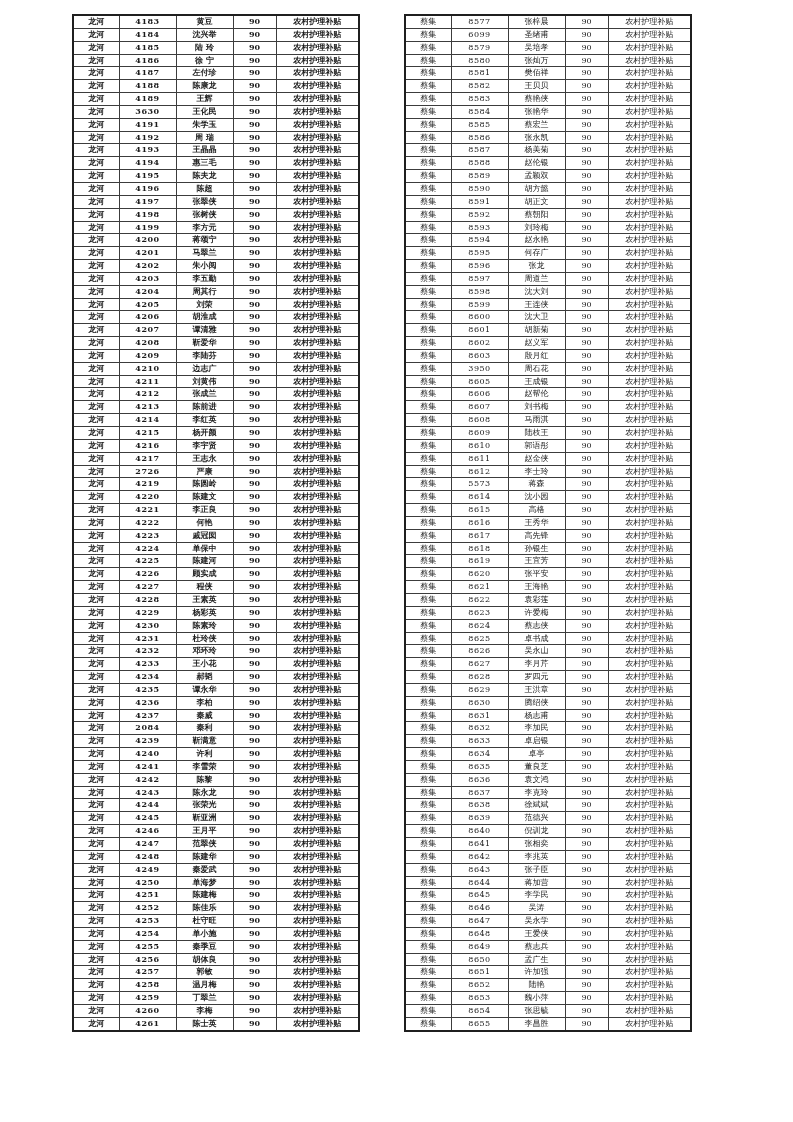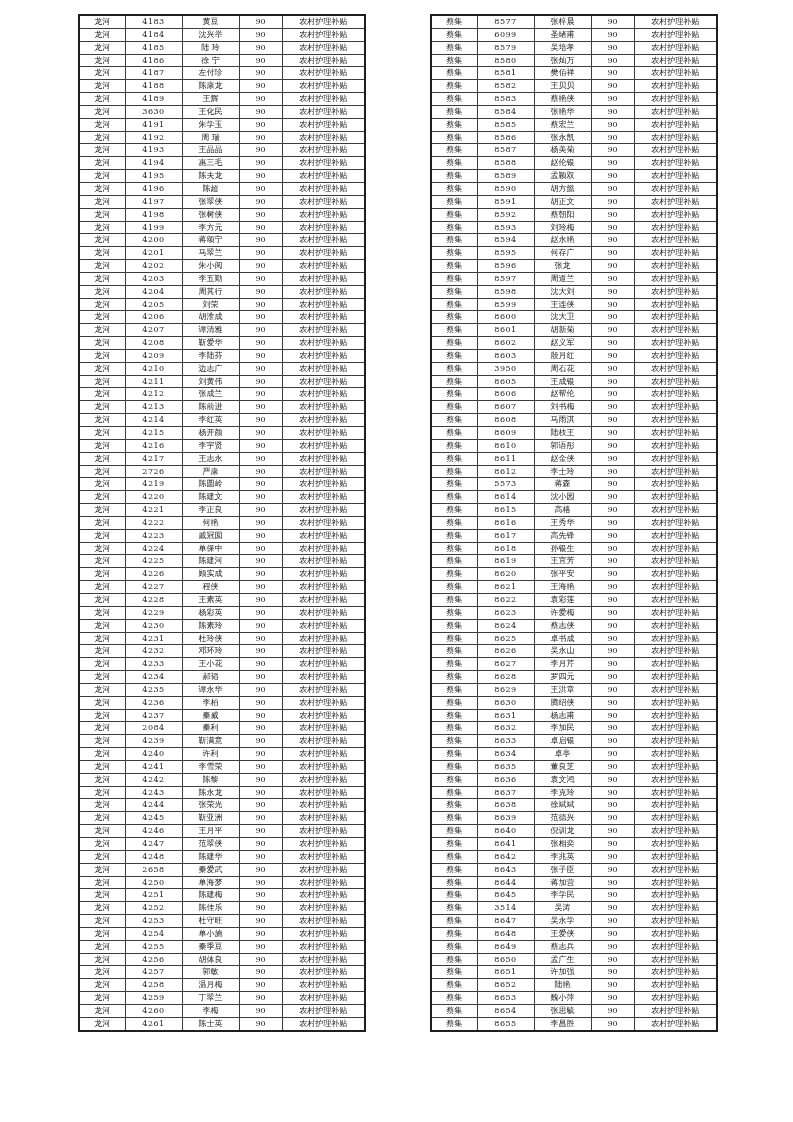--- a/index.html
+++ b/index.html
@@ -17,22 +17,22 @@
     overflow: hidden;
   }
   table.roster {
     position: absolute;
     top: 14px;
     border-collapse: collapse;
     table-layout: fixed;
     background: #ffffff;
     border: 2px solid #1f1f1f;
   }
-  #left-table  { left: 78px;  width: 286px; }
-  #right-table { left: 430px; width: 286px; }
+  #left-table  { left: 72px;  width: 286px; font-weight: bold; }
+  #right-table { left: 404px; width: 286px; }
   table.roster td {
     border: 1px solid #3c3c3c;
     height: 11.85px;
     line-height: 11.85px;
     padding: 0;
     margin: 0;
     text-align: center;
     vertical-align: middle;
     font-size: 8px;
     color: #1b1b1b;
@@ -524,21 +524,21 @@
         </tr>
         <tr>
           <td class="c-district">龙河</td>
           <td class="c-id">4248</td>
           <td class="c-name">陈建华</td>
           <td class="c-amount">90</td>
           <td class="c-subsidy">农村护理补贴</td>
         </tr>
         <tr>
           <td class="c-district">龙河</td>
-          <td class="c-id">2658</td>
+          <td class="c-id">4249</td>
           <td class="c-name">秦爱武</td>
           <td class="c-amount">90</td>
           <td class="c-subsidy">农村护理补贴</td>
         </tr>
         <tr>
           <td class="c-district">龙河</td>
           <td class="c-id">4250</td>
           <td class="c-name">单海梦</td>
           <td class="c-amount">90</td>
           <td class="c-subsidy">农村护理补贴</td>
@@ -1110,21 +1110,21 @@
         </tr>
         <tr>
           <td class="c-district">蔡集</td>
           <td class="c-id">8645</td>
           <td class="c-name">李学民</td>
           <td class="c-amount">90</td>
           <td class="c-subsidy">农村护理补贴</td>
         </tr>
         <tr>
           <td class="c-district">蔡集</td>
-          <td class="c-id">3514</td>
+          <td class="c-id">8646</td>
           <td class="c-name">吴涛</td>
           <td class="c-amount">90</td>
           <td class="c-subsidy">农村护理补贴</td>
         </tr>
         <tr>
           <td class="c-district">蔡集</td>
           <td class="c-id">8647</td>
           <td class="c-name">吴永学</td>
           <td class="c-amount">90</td>
           <td class="c-subsidy">农村护理补贴</td>

